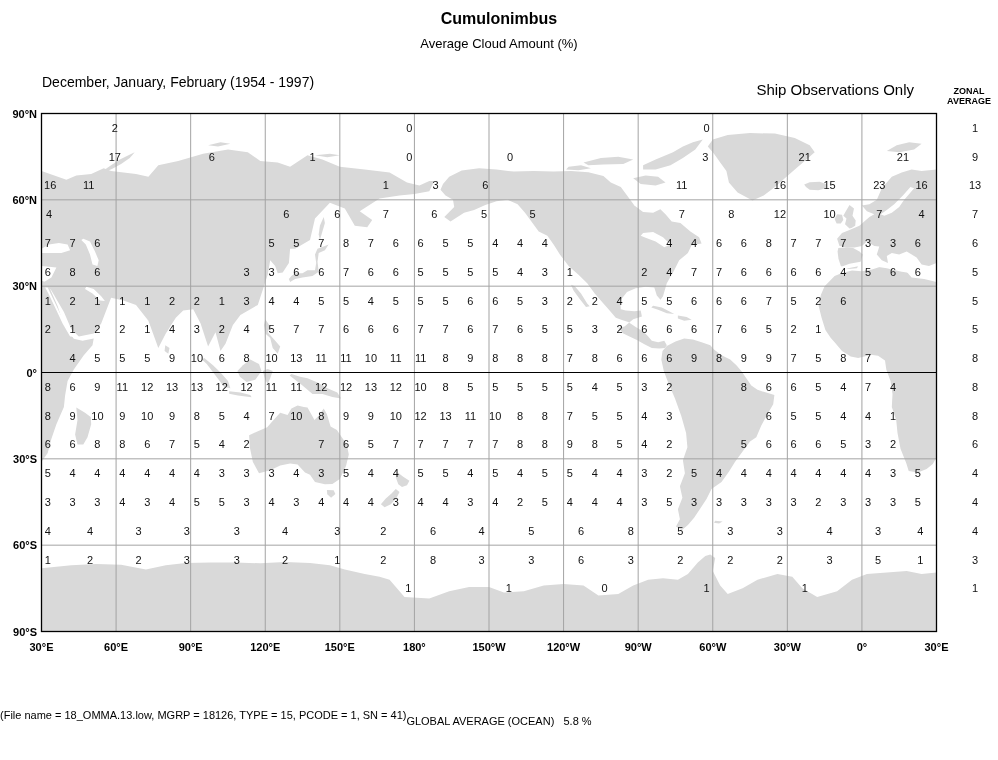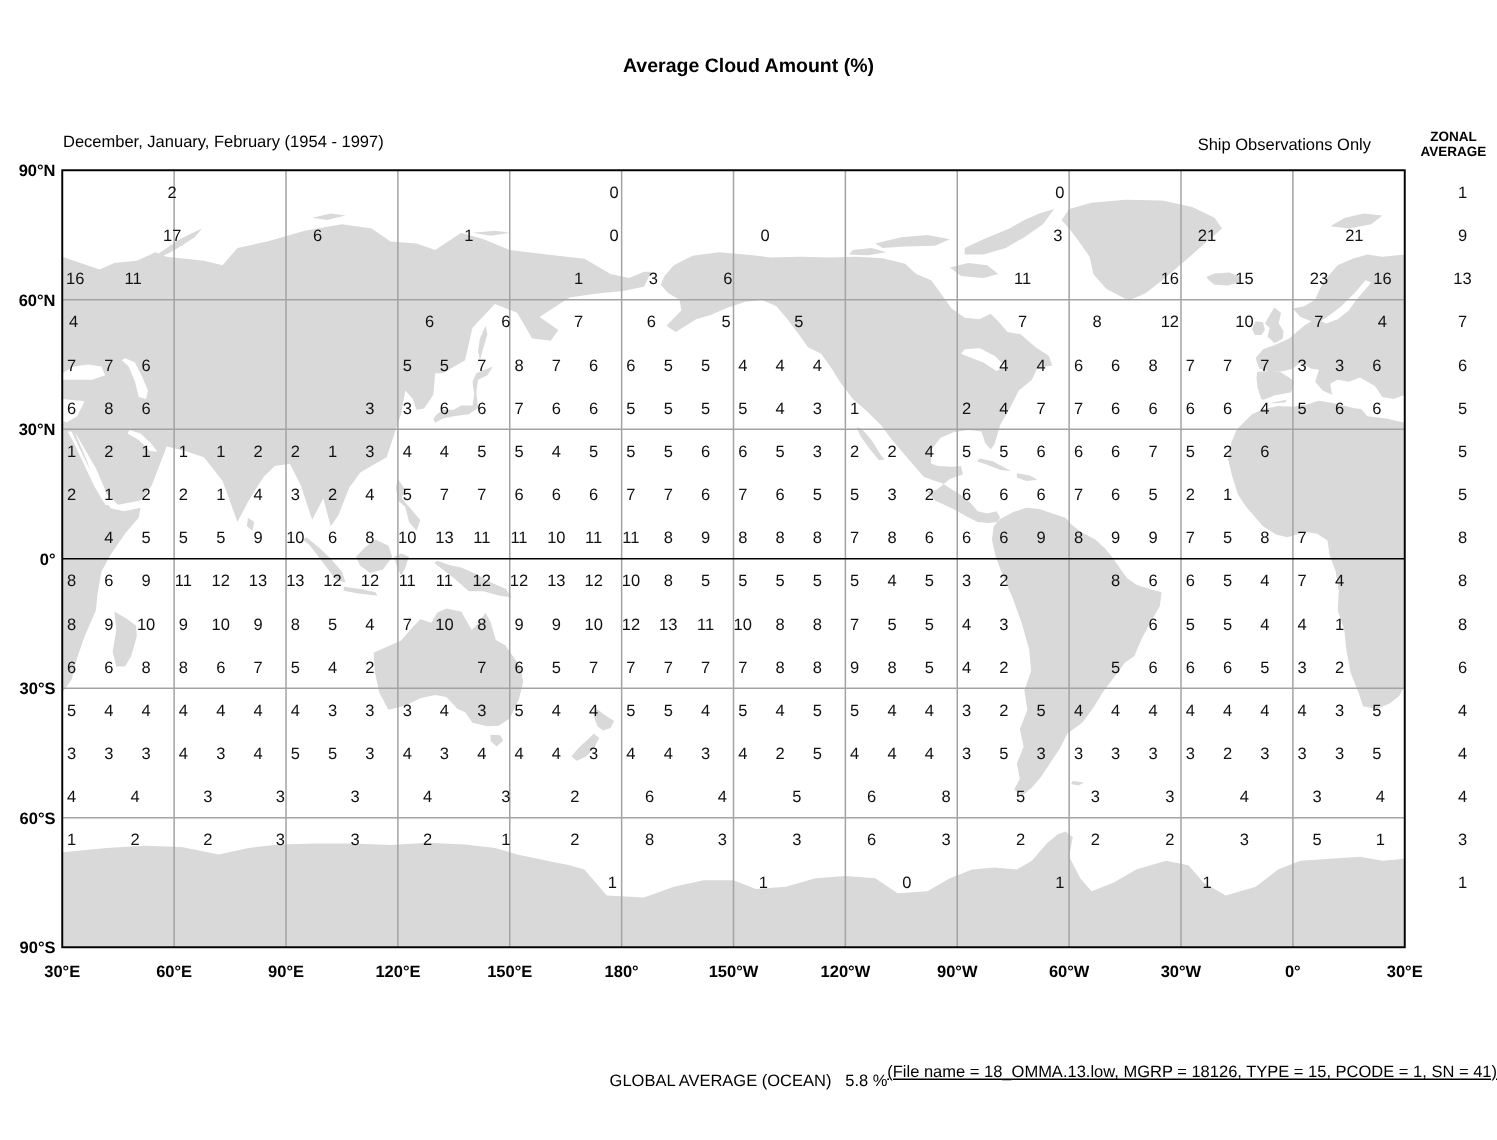--- a/index.html
+++ b/index.html
@@ -1,37 +1,38 @@
 <!DOCTYPE html>
 <html><head>
 <meta charset="utf-8">
 <style>
   html,body{margin:0;padding:0;background:#fff;}
   .page{position:relative;width:998px;height:760px;background:#fff;overflow:hidden;
         font-family:"Liberation Sans",sans-serif;color:#000;}
   .title{position:absolute;top:10px;left:0;width:100%;text-align:center;
          font-size:16px;font-weight:bold;}
   .subtitle{position:absolute;top:36px;left:0;width:100%;text-align:center;
-         font-size:13px;font-weight:bold;}
-  .period{position:absolute;top:89px;left:42px;font-size:11px;}
-  .shipobs{position:absolute;top:91px;right:84px;font-size:11px;}
+         font-size:13px;font-weight:normal;}
+  .period{position:absolute;top:74px;left:42px;font-size:14px;}
+  .shipobs{position:absolute;top:81px;right:84px;font-size:15px;}
   .zonalhdr{position:absolute;top:86px;right:0px;width:58px;text-align:center;
          font-size:9px;line-height:10px;font-weight:bold;}
   #map-svg{position:absolute;top:0;left:0;}
   #map-svg text{font-family:"Liberation Sans",sans-serif;font-size:11px;fill:#111;}
   #map-svg text.tick{font-weight:bold;fill:#000;}
   .gavg{position:absolute;top:674px;left:0;width:100%;text-align:center;
         font-size:11px;white-space:pre;margin-top:41px;}
-  .finfo{position:absolute;top:709px;left:0;width:100%;text-align:right;
-        font-size:11px;text-decoration:underline;}
+  .finfo{position:absolute;top:709px;left:0;width:100%;text-align:left;
+        font-size:11px;}
 </style>
 </head>
 <body>
 
 <div class="page">
+  <div class="title">Cumulonimbus</div>
   <div class="subtitle">Average Cloud Amount (%)</div>
   <div class="period">December, January, February (1954 - 1997)</div>
   <div class="shipobs">Ship Observations Only</div>
   <div class="zonalhdr">
     <div>ZONAL</div>
     <div>AVERAGE</div>
   </div>
   <svg id="map-svg" width="998" height="760" viewBox="0 0 998 760">
       <defs>
         <clipPath id="mapclip">

